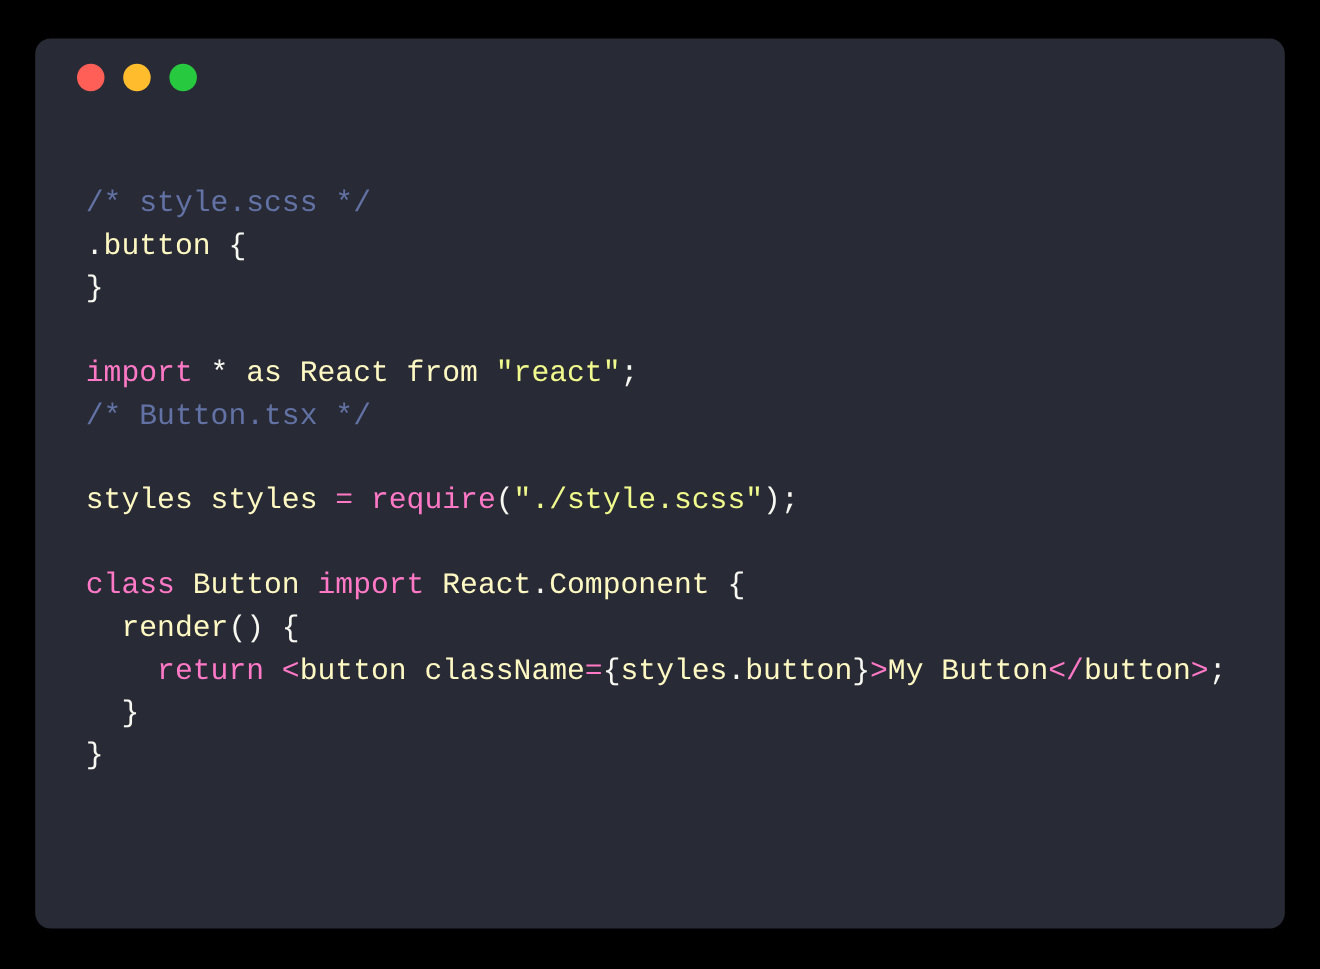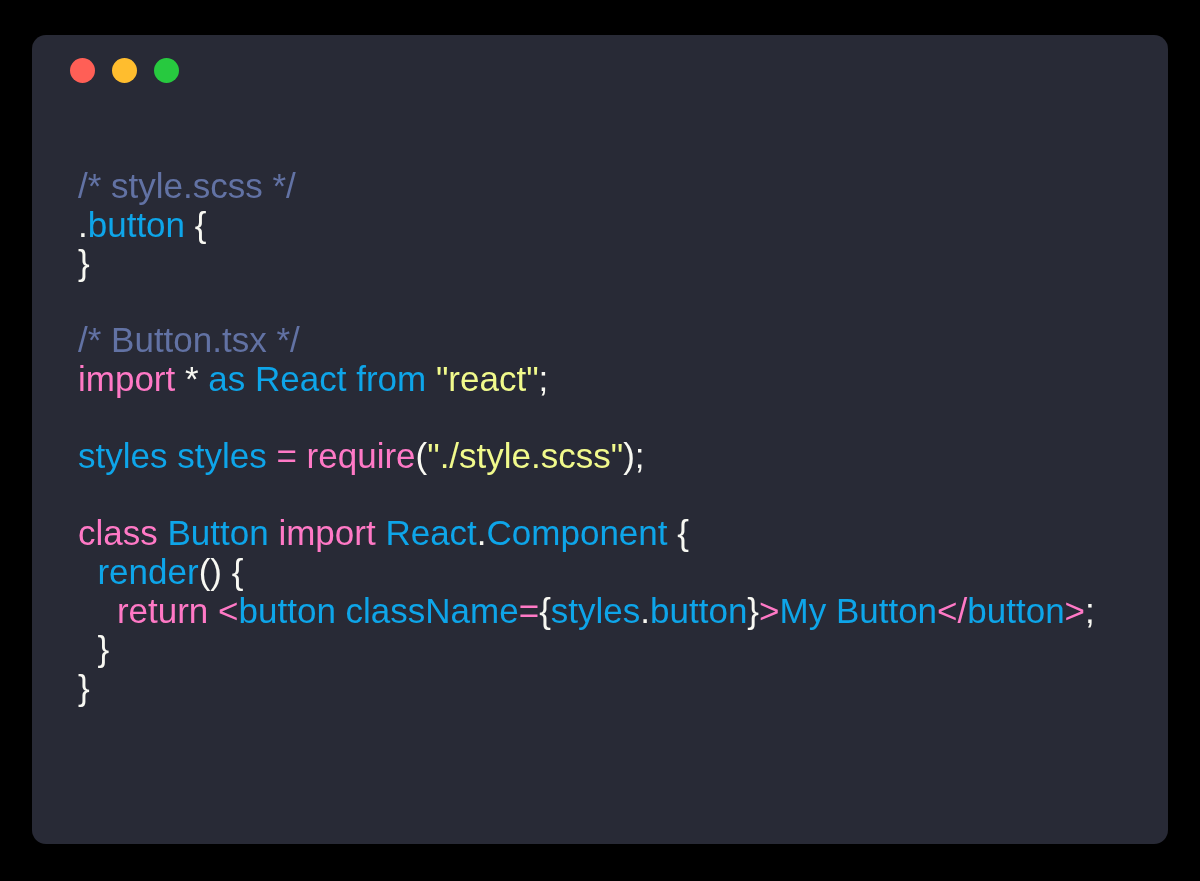--- a/index.html
+++ b/index.html
@@ -56,38 +56,38 @@
   .code-body {
     position: absolute;
     left: 0;
     top: 70px;
     right: 0;
     bottom: 0;
     padding: 62px 0 0 46px;
     box-sizing: border-box;
   }
   .code-line {
-    font-family: Liberation Sans, sans-serif;
-    font-size: 35px;
+    font-family: Liberation Mono, monospace;
+    font-size: 27px;
     line-height: 38.6px;
     white-space: pre;
     letter-spacing: 0px;
     height: 38.6px;
   }
   
   .tok-comment  { color: #6272a4; }
   .tok-green    { color: #50fa7b; }
   .tok-pink     { color: #ff79c6; }
   .tok-purple   { color: #bd93f9; }
   .tok-yellow   { color: #f1fa8c; }
   .tok-plain    { color: #f8f8f2; }
 </style>
 <style>
   .tok-comment{color:#6272a4;}
-  .tok-green{color:#0ea5e9;}
+  .tok-green{color:#fef9c3;}
   .tok-pink{color:#ff79c6;}
   .tok-purple{color:#bd93f9;}
   .tok-yellow{color:#f1fa8c;}
   .tok-plain{color:#f8f8f2;}
   .code-window{background:#282a36;}
   .stage{background:#000000;}
   .dot.close{background:#ff5f56;}
   .dot.minimize{background:#ffbd2e;}
   .dot.maximize{background:#27c93f;}
 </style></head>
@@ -101,22 +101,22 @@
       <span class="dot close"></span>
       <span class="dot minimize"></span>
       <span class="dot maximize"></span>
     </div>
 
     <div class="code-body" id="code-body">
         <div class="code-line"><span class="tok-comment">/* style.scss */</span></div>
         <div class="code-line"><span class="tok-plain">.</span><span class="tok-green">button</span><span class="tok-plain"> {</span></div>
         <div class="code-line"><span class="tok-plain">}</span></div>
         <div class="code-line">&nbsp;</div>
+        <div class="code-line"><span class="tok-pink">import</span><span class="tok-plain"> * </span><span class="tok-green">as</span><span class="tok-plain"> </span><span class="tok-green">React</span><span class="tok-plain"> </span><span class="tok-green">from</span><span class="tok-plain"> </span><span class="tok-yellow">"react"</span><span class="tok-plain">;</span></div>
         <div class="code-line"><span class="tok-comment">/* Button.tsx */</span></div>
-        <div class="code-line"><span class="tok-pink">import</span><span class="tok-plain"> * </span><span class="tok-green">as</span><span class="tok-plain"> </span><span class="tok-green">React</span><span class="tok-plain"> </span><span class="tok-green">from</span><span class="tok-plain"> </span><span class="tok-yellow">"react"</span><span class="tok-plain">;</span></div>
         <div class="code-line">&nbsp;</div>
         <div class="code-line"><span class="tok-green">styles</span><span class="tok-plain"> </span><span class="tok-green">styles</span><span class="tok-plain"> </span><span class="tok-pink">=</span><span class="tok-plain"> </span><span class="tok-pink">require</span><span class="tok-plain">(</span><span class="tok-yellow">"./style.scss"</span><span class="tok-plain">);</span></div>
         <div class="code-line">&nbsp;</div>
         <div class="code-line"><span class="tok-pink">class</span><span class="tok-plain"> </span><span class="tok-green">Button</span><span class="tok-plain"> </span><span class="tok-pink">import</span><span class="tok-plain"> </span><span class="tok-green">React</span><span class="tok-plain">.</span><span class="tok-green">Component</span><span class="tok-plain"> {</span></div>
         <div class="code-line"><span class="tok-plain">  </span><span class="tok-green">render</span><span class="tok-plain">() {</span></div>
         <div class="code-line"><span class="tok-plain">    </span><span class="tok-pink">return</span><span class="tok-plain"> </span><span class="tok-pink">&lt;</span><span class="tok-green">button</span><span class="tok-plain"> </span><span class="tok-green">className</span><span class="tok-pink">=</span><span class="tok-plain">{</span><span class="tok-green">styles</span><span class="tok-plain">.</span><span class="tok-green">button</span><span class="tok-plain">}</span><span class="tok-pink">&gt;</span><span class="tok-green">My Button</span><span class="tok-pink">&lt;</span><span class="tok-pink">/</span><span class="tok-green">button</span><span class="tok-pink">&gt;</span><span class="tok-plain">;</span></div>
         <div class="code-line"><span class="tok-plain">  }</span></div>
         <div class="code-line"><span class="tok-plain">}</span></div>
       </div>
 

